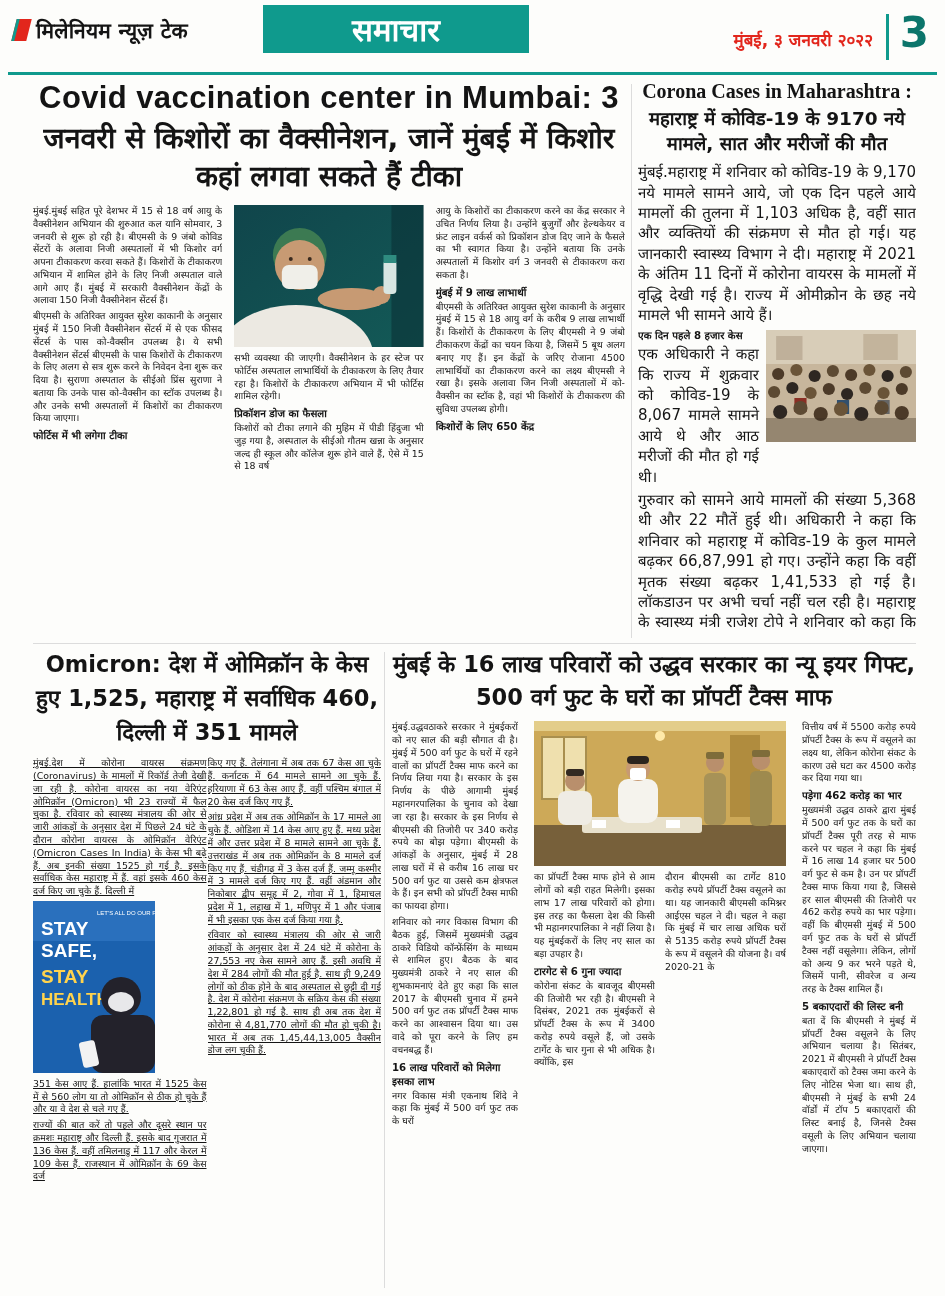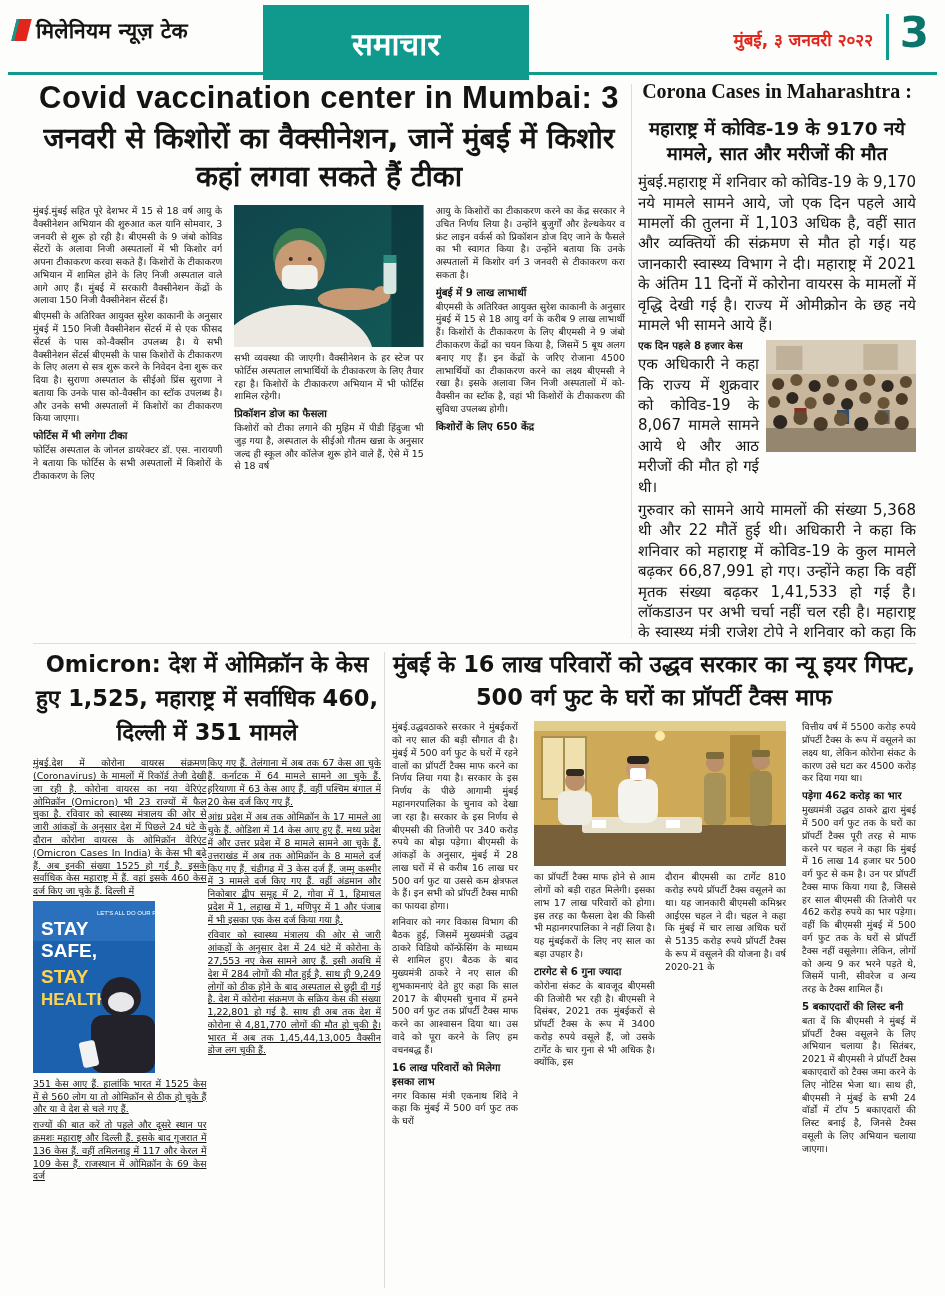--- a/index.html
+++ b/index.html
@@ -8,21 +8,21 @@
     position:relative; width:945px; height:1296px; margin:0 auto;
     background:#fdfdfb; color:#141414; overflow:hidden;
     font-family:"DejaVu Sans", sans-serif;
   }
   
   .masthead { position:absolute; top:0; left:0; right:0; height:72px; }
   .logo-block { position:absolute; left:14px; top:16px; display:flex; align-items:center; }
   .logo-mark { display:inline-block; width:15px; height:22px; background:#e2261c;
     transform:skewX(-14deg); margin-right:7px; border-left:3px solid #0f9a8d; }
   .logo-text { font-size:21px; font-weight:bold; letter-spacing:0.2px; }
-  .section-banner { position:absolute; left:263px; top:5px; width:266px; height:75px;
+  .section-banner { position:absolute; left:263px; top:5px; width:266px; height:48px;
     background:#0f9a8d; color:#ffffff; display:flex; align-items:center; justify-content:center;
     font-size:31px; font-weight:bold;text-align:center; }
   .dateline { position:absolute; right:72px; top:28px; color:#e2261c; font-weight:bold; font-size:17px; }
   .pagenum-sep { position:absolute; right:56px; top:14px; width:3px; height:46px; background:#0f9a8d; }
   .page-number { position:absolute; right:16px; top:8px; font-size:42px; font-weight:bold; color:#0c756b; }
   .masthead-rule { position:absolute; top:72px; left:8px; right:8px; height:0;
     border-top:3px solid #0f9a8d; }
   
   article, aside { position:absolute; }
   .ncol p { margin:0 0 3px; text-align:justify; font-size:9.4px; line-height:1.36; }
@@ -36,21 +36,21 @@
   .h-en { margin:0; text-align:center; font-family:"Liberation Sans", sans-serif;
     font-size:31px; font-weight:800; letter-spacing:0.4px; }
   .h-hi { margin:4px 0 8px; text-align:center; font-size:28.5px; font-weight:bold; line-height:1.35; }
   .vax-cols { display:flex; gap:12px; height:408px; overflow:hidden; }
   .vax-cols .ncol { flex:1; overflow:hidden; }
   .photo-vax { height:142px; margin-bottom:5px; }
   
   .corona { left:638px; top:80px; width:278px; }
   .c-en { margin:0; text-align:center; font-family:Liberation Serif, serif;
     font-size:20px; font-weight:800; }
-  .c-hi { margin:14px 0 6px; text-align:center; font-size:18.5px; font-weight:bold; line-height:1.33; }
+  .c-hi { margin:4px 0 6px; text-align:center; font-size:18.5px; font-weight:bold; line-height:1.33; }
   .c-body { height:468px; overflow:hidden; }
   .c-body p { margin:0 0 3px; text-align:justify; font-size:15px; line-height:1.36; }
   .photo-crowd { float:right; width:150px; height:112px; margin:2px 0 4px 7px; }
   
   .omicron { left:33px; top:648px; width:348px; }
   .o-h { margin:0 0 8px; text-align:center; font-size:22.5px; font-weight:bold; line-height:1.5; }
   .o-cols { display:flex; gap:1px; height:518px; overflow:hidden;text-decoration:underline; }
   .o-cols .ncol { flex:1; overflow:hidden; }
   .photo-poster { width:122px; height:172px; margin:3px 0 5px; }
   
@@ -88,21 +88,20 @@
   <div class="vrule" style="left:384px; top:652px; height:636px;"></div>
 
   <article class="vax">
     <h1 class="h-en">Covid vaccination center in Mumbai: 3</h1>
     <h2 class="h-hi">जनवरी से किशोरों का वैक्सीनेशन, जानें मुंबई में किशोर कहां लगवा सकते हैं टीका</h2>
     <div class="vax-cols">
       <div class="ncol">
         <p>मुंबई.मुंबई सहित पूरे देशभर में 15 से 18 वर्ष आयु के वैक्सीनेशन अभियान की शुरुआत कल यानि सोमवार, 3 जनवरी से शुरू हो रही है। बीएमसी के 9 जंबो कोविड सेंटरों के अलावा निजी अस्पतालों में भी किशोर वर्ग अपना टीकाकरण करवा सकते हैं। किशोरों के टीकाकरण अभियान में शामिल होने के लिए निजी अस्पताल वाले आगे आए हैं। मुंबई में सरकारी वैक्सीनेशन केंद्रों के अलावा 150 निजी वैक्सीनेशन सेंटर्स हैं।</p>
         <p>बीएमसी के अतिरिक्त आयुक्त सुरेश काकानी के अनुसार मुंबई में 150 निजी वैक्सीनेशन सेंटर्स में से एक फीसद सेंटर्स के पास को-वैक्सीन उपलब्ध है। ये सभी वैक्सीनेशन सेंटर्स बीएमसी के पास किशोरों के टीकाकरण के लिए अलग से सत्र शुरू करने के निवेदन देना शुरू कर दिया है। सुराणा अस्पताल के सीईओ प्रिंस सुराणा ने बताया कि उनके पास को-वैक्सीन का स्टॉक उपलब्ध है। और उनके सभी अस्पतालों में किशोरों का टीकाकरण किया जाएगा।</p>
         <h4 class="sub">फोर्टिस में भी लगेगा टीका</h4>
-        <p>फोर्टिस अस्पताल के जोनल डायरेक्टर डॉ. एस. नारायणी ने बताया कि फोर्टिस के सभी अस्पतालों में किशोरों के टीकाकरण के लिए</p>
       </div>
       <div class="ncol">
         <div class="photo photo-vax">
           <svg viewBox="0 0 190 142" preserveAspectRatio="none">
             <defs>
               <linearGradient id="gv1" x1="0" y1="0" x2="1" y2="1">
                 <stop offset="0" stop-color="#10454b"></stop>
                   <stop offset="1" stop-color="#135a57"></stop>
               </linearGradient>
             </defs>

